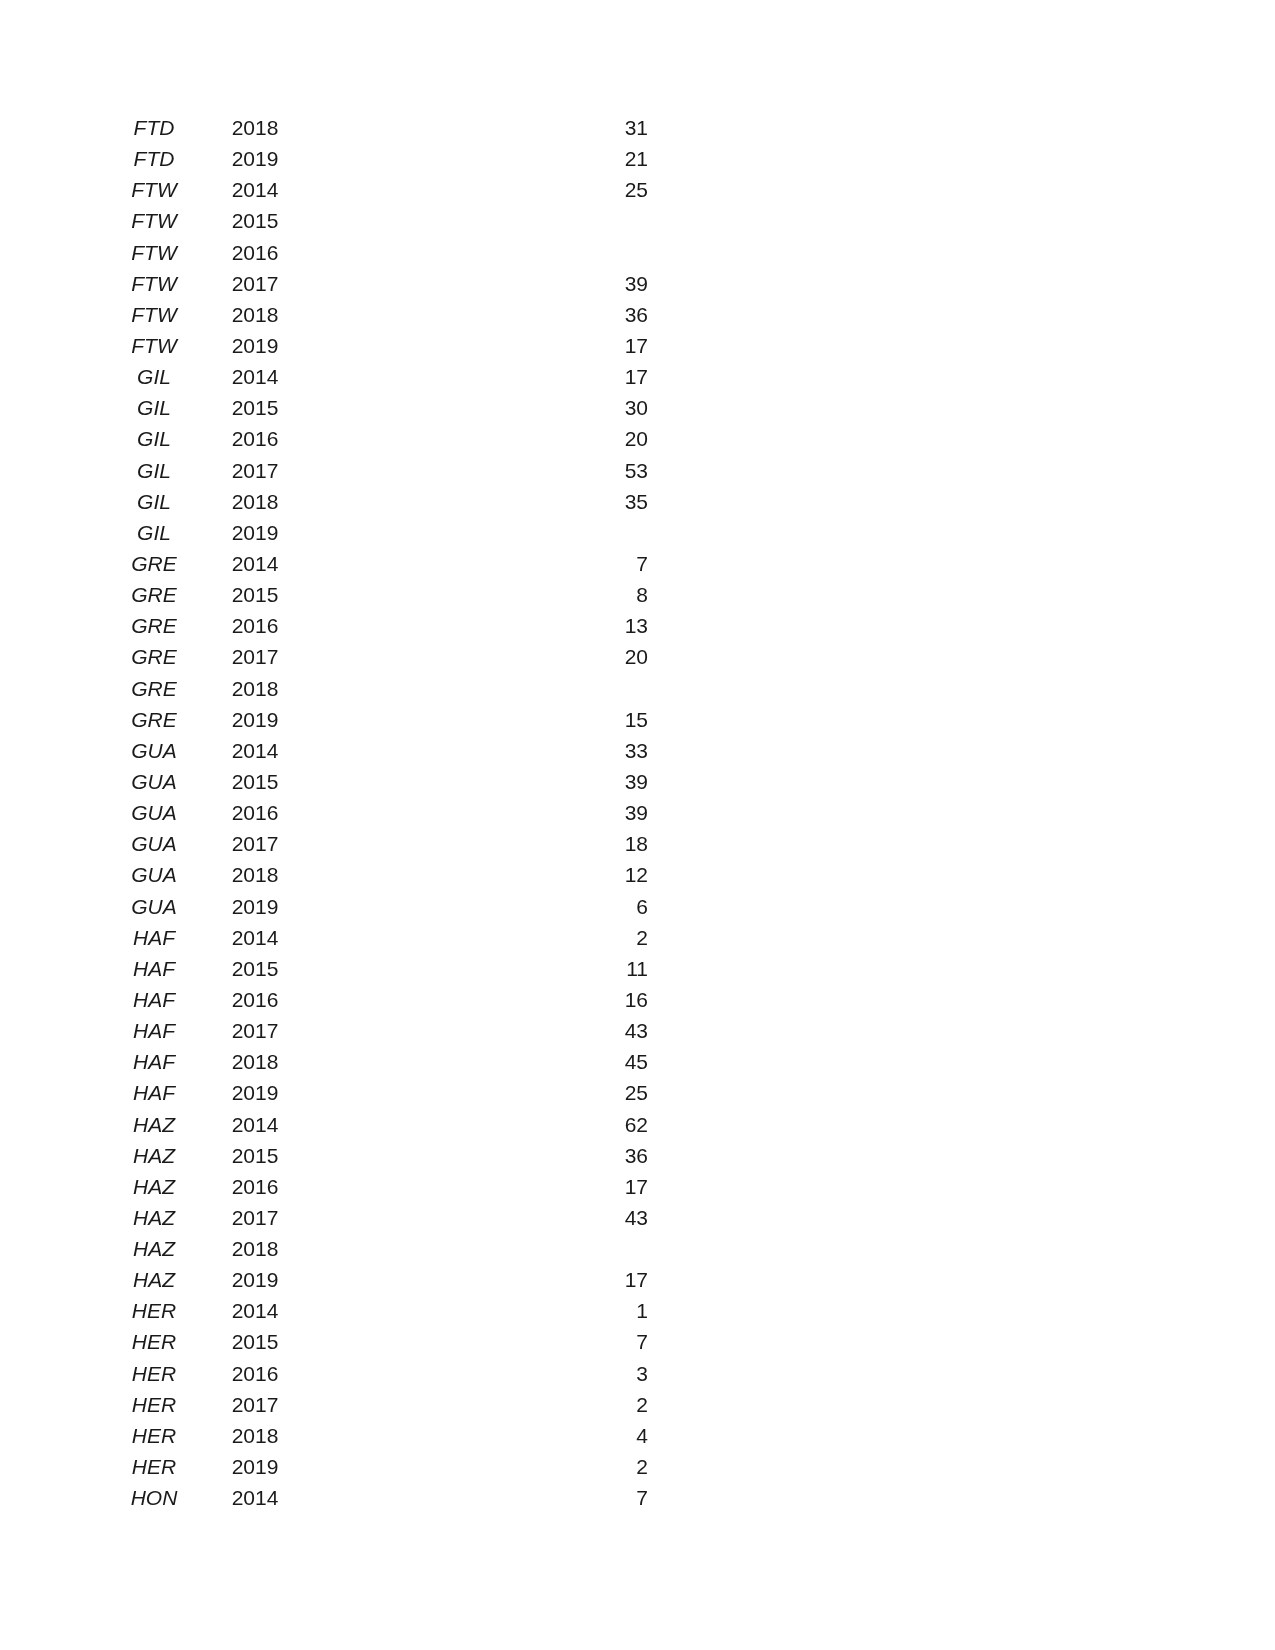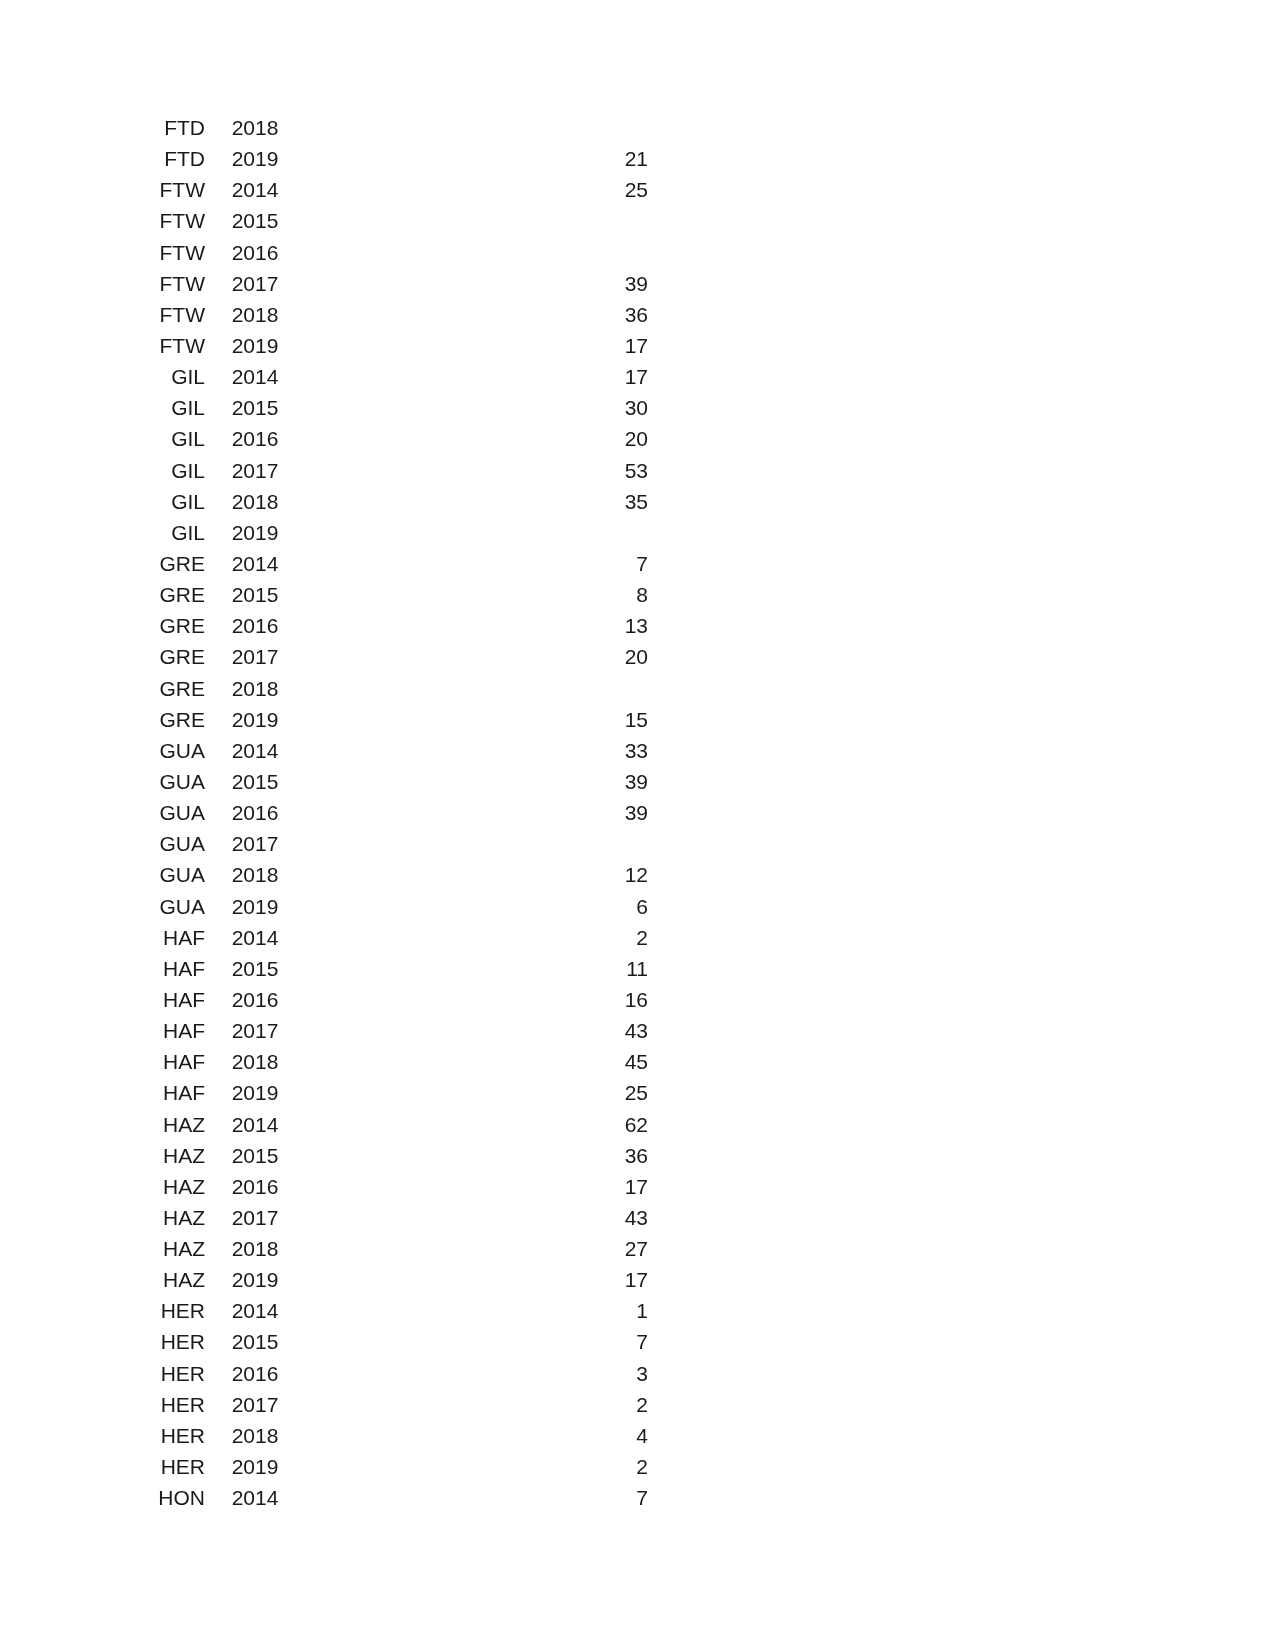--- a/index.html
+++ b/index.html
@@ -25,39 +25,41 @@
   .row {
     display: flex;
     align-items: center;
     height: 31.15px;
     font-size: 21px;
     line-height: 31.15px;
     white-space: nowrap;
   }
   .cell.code {
     width: 102px;
-    text-align: right;
+    text-align: center;
+    font-style: italic;
   }
   .cell.year {
     width: 100px;
     text-align: center;
   }
   .cell.value {
     flex: 1;
     text-align: right;
   }
 </style>
 </head>
 <body>
 
 <div class="page">
   <div class="data-table" id="table-root">
   <div class="row">
     <span class="cell code">FTD</span>
     <span class="cell year">2018</span>
+    <span class="cell value">31</span>
   </div>
 
   <div class="row">
     <span class="cell code">FTD</span>
     <span class="cell year">2019</span>
     <span class="cell value">21</span>
   </div>
 
   <div class="row">
     <span class="cell code">FTW</span>
@@ -177,20 +179,21 @@
 
   <div class="row">
     <span class="cell code">GUA</span>
     <span class="cell year">2016</span>
     <span class="cell value">39</span>
   </div>
 
   <div class="row">
     <span class="cell code">GUA</span>
     <span class="cell year">2017</span>
+    <span class="cell value">18</span>
   </div>
 
   <div class="row">
     <span class="cell code">GUA</span>
     <span class="cell year">2018</span>
     <span class="cell value">12</span>
   </div>
 
   <div class="row">
     <span class="cell code">GUA</span>
@@ -254,21 +257,20 @@
 
   <div class="row">
     <span class="cell code">HAZ</span>
     <span class="cell year">2017</span>
     <span class="cell value">43</span>
   </div>
 
   <div class="row">
     <span class="cell code">HAZ</span>
     <span class="cell year">2018</span>
-    <span class="cell value">27</span>
   </div>
 
   <div class="row">
     <span class="cell code">HAZ</span>
     <span class="cell year">2019</span>
     <span class="cell value">17</span>
   </div>
 
   <div class="row">
     <span class="cell code">HER</span>

